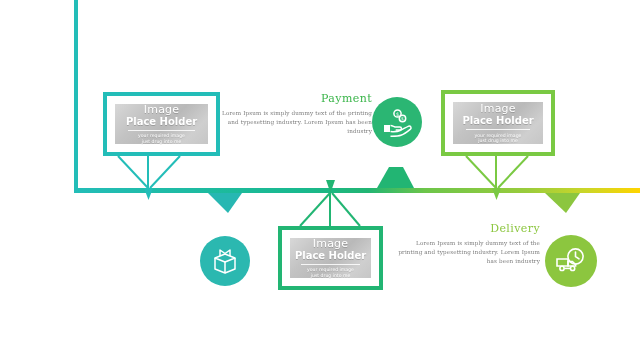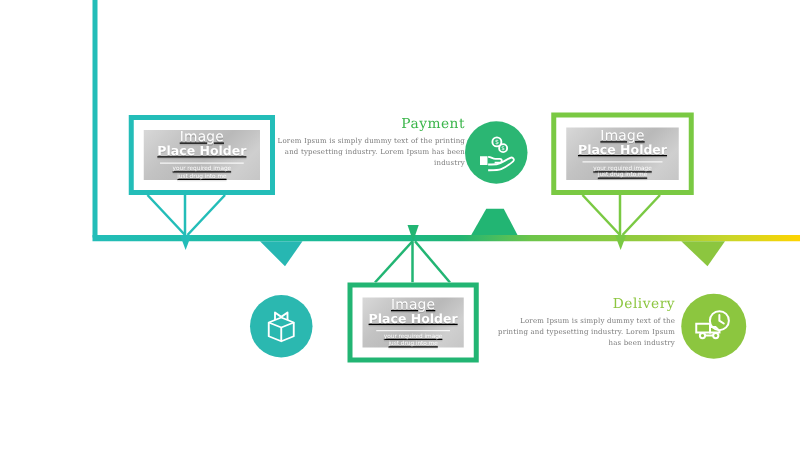--- a/index.html
+++ b/index.html
@@ -11,21 +11,21 @@
   .stage{position:absolute;left:0;top:0;width:640px;height:360px;}
 
   
   .timeline-layer{position:absolute;left:0;top:0;width:640px;height:360px;}
 
   
   .img-card{position:absolute;box-sizing:border-box;background:#ffffff;}
   .img-card .inner{
     position:absolute;left:8px;top:8px;right:8px;bottom:8px;
     background:linear-gradient(135deg,#d8d8d8 0%,#c3c3c3 30%,#b9b9b9 55%,#cfcfcf 80%,#c6c6c6 100%);
-    display:flex;flex-direction:column;align-items:center;justify-content:center;text-decoration:underline;
+    display:flex;flex-direction:column;align-items:center;justify-content:center;
   }
   .img-card .ph-title{
     font-family:"DejaVu Sans", sans-serif;
     color:#ffffff;font-size:11px;line-height:12px;letter-spacing:.2px;
     text-shadow:0 1px 0 rgba(0,0,0,.18);
   }
   .img-card .ph-sub{
     font-family:"DejaVu Sans", sans-serif;
     color:#ffffff;font-size:10px;line-height:11px;font-weight:bold;
     text-shadow:0 1px 0 rgba(0,0,0,.18);
@@ -51,21 +51,21 @@
     font-size:11px;line-height:13px;letter-spacing:.4px;margin:0 0 4px 0;
   }
   .block .body{
     font-family:"DejaVu Serif", serif;
     color:#7a7a7a;font-size:5.6px;line-height:9px;letter-spacing:.15px;margin:0;
   }
   #block-payment{left:216px;top:92px;width:156px;text-align:right;}
   #block-payment .heading{color:#3ab54a;}
   #block-packaging{left:90px;top:231px;width:115px;text-align:right;}
   #block-packaging .heading{color:#4fc9c4;}
-  #block-delivery{left:392px;top:236px;width:148px;text-align:right;}
+  #block-delivery{left:392px;top:222px;width:148px;text-align:right;}
   #block-delivery .heading{color:#8CC63F;}
 
   
   .icon-circle{
     position:absolute;border-radius:50%;
     display:flex;align-items:center;justify-content:center;
   }
   #icon-payment{left:372px;top:97px;width:50px;height:50px;background:#2BB673;}
   #icon-packaging{left:200px;top:236px;width:50px;height:50px;background:#2BB8B0;}
   #icon-delivery{left:545px;top:235px;width:52px;height:52px;background:#8CC63F;}

